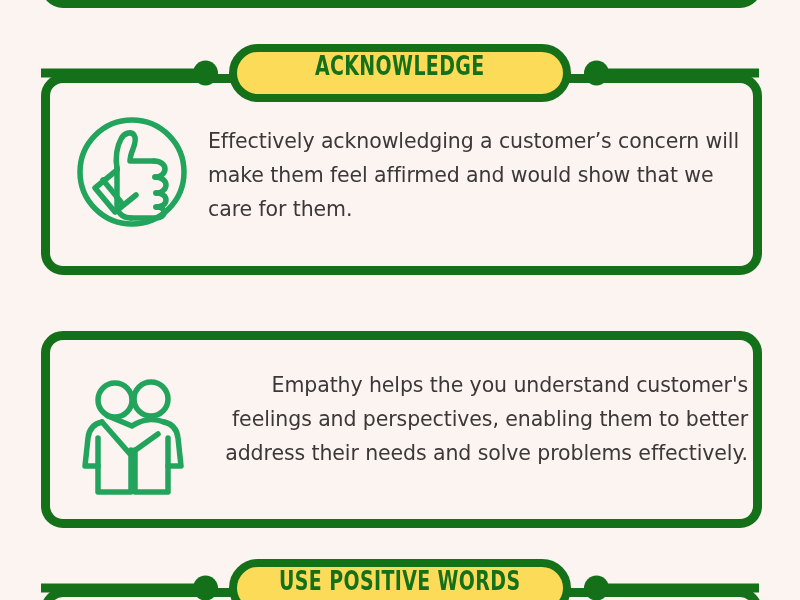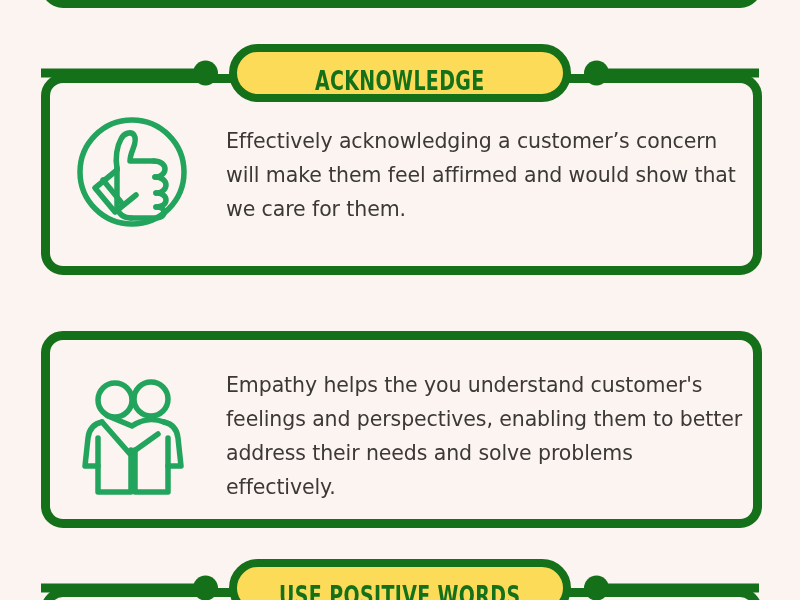--- a/index.html
+++ b/index.html
@@ -108,42 +108,42 @@
 
   .header-pill {
     position: relative;
     z-index: 2;
     width: 342px;
     height: 58px;
     border: 8px solid #15701A;
     border-radius: 31px;
     background: #FBDB57;
     display: flex;
-    align-items: flex-end;
+    align-items: flex-start;
     justify-content: center;
   }
 
   .header-pill-label {
     font-family: "DejaVu Sans Condensed", "Liberation Sans Narrow", "Liberation Sans", sans-serif;
     font-weight: 700;
     font-size: 27px;
     letter-spacing: 0.5px;
     color: #15701A;
     text-transform: uppercase;
     transform: scaleX(0.78);
     white-space: nowrap;
     line-height: 1;
   }
 
   
   .card-body {
     position: absolute;
     display: flex;
     align-items: flex-start;
-    gap: 30px;
+    gap: 12px;
   }
   .card-body.body-1 { left: 68px; top: 104px;  width: 680px; }
   .card-body.body-2 { left: 68px; top: 362px;  width: 680px; }
 
   .card-icon {
     flex: 0 0 auto;
     width: 128px;
     height: 128px;
     display: flex;
     align-items: center;
@@ -154,21 +154,21 @@
 
   .card-text {
     flex: 1 1 auto;
     font-family: "DejaVu Sans", sans-serif;
     font-size: 20.5px;
     line-height: 1.66;
     color: #3B3836;
     padding-top: 20px;
     letter-spacing: -0.1px;
   }
-  .card-body.body-2 .card-text { padding-top: 6px; }
+  .card-body.body-2 .card-text { padding-top: 6px; text-align: right; }
 </style>
 </head>
 <body>
 
 <div class="infographic">
 
   <div class="card-partial-top"></div>
 
   <div class="step-card card-1"></div>
 

